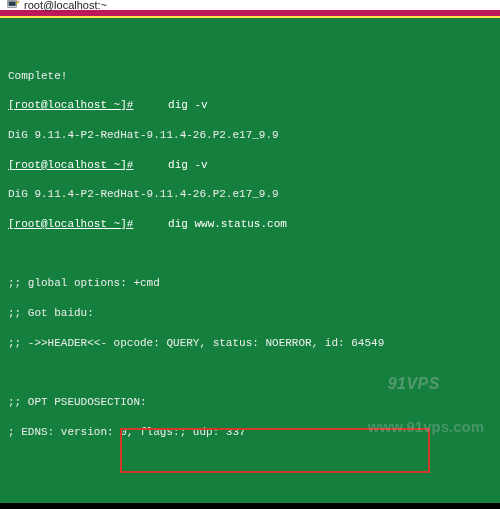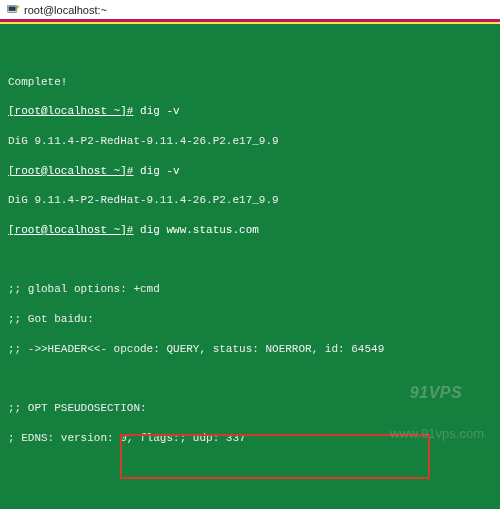--- a/index.html
+++ b/index.html
@@ -6,24 +6,24 @@
   body {
     background: #000;
     font-family: "Consolas", "Courier New", monospace;
     font-size: 11px;
     width: 500px;
     height: 509px;
     overflow: hidden;
   }
   .titlebar {
     background: #fff;
-    height: 22px;
+    height: 16px;
     display: flex;
     align-items: center;
-    border-bottom: 3px solid #be185d;
+    border-bottom: 6px solid #be185d;
     padding: 0 6px;
     gap: 4px;
   }
   .titlebar .icon {
     width: 14px;
     height: 14px;
     display: inline-block;
     position: relative;
   }
   .titlebar .icon svg { width: 14px; height: 14px; }
@@ -37,41 +37,41 @@
     color: #eee;
     padding: 6px 8px 0 8px;
     line-height: 1.35;
     white-space: pre;
     position: relative;
     height: calc(509px - 22px);
     border-top: 2px solid #fde047;
   }
   .terminal .line { display: block; }
   .prompt-user { color: #fff; text-decoration: underline; }
-  .cmd { color: #fff; }
+  .cmd { color: #fff; margin-left: 28px; }
   .highlight-box {
     position: absolute;
     border: 2px solid #d43a2a;
     pointer-events: none;
   }
   .watermark {
     position: absolute;
     right: 16px;
     bottom: 23px;
     font-family: Arial, sans-serif;
     font-size: 16px;
     font-style: italic;
     font-weight: bold;
     color: rgba(200,200,210,0.35);
     letter-spacing: 0.5px;
   }
   .watermark .sub {
     display: block;
-    font-size: 13px;
-    font-weight: normal;
+    font-size: 15px;
+    font-weight: bold;
     font-style: normal;
     color: rgba(200,200,210,0.28);
     letter-spacing: 0;
     text-align: right;
   }
 </style>
 </head>
 <body>
 
 <div class="titlebar">

